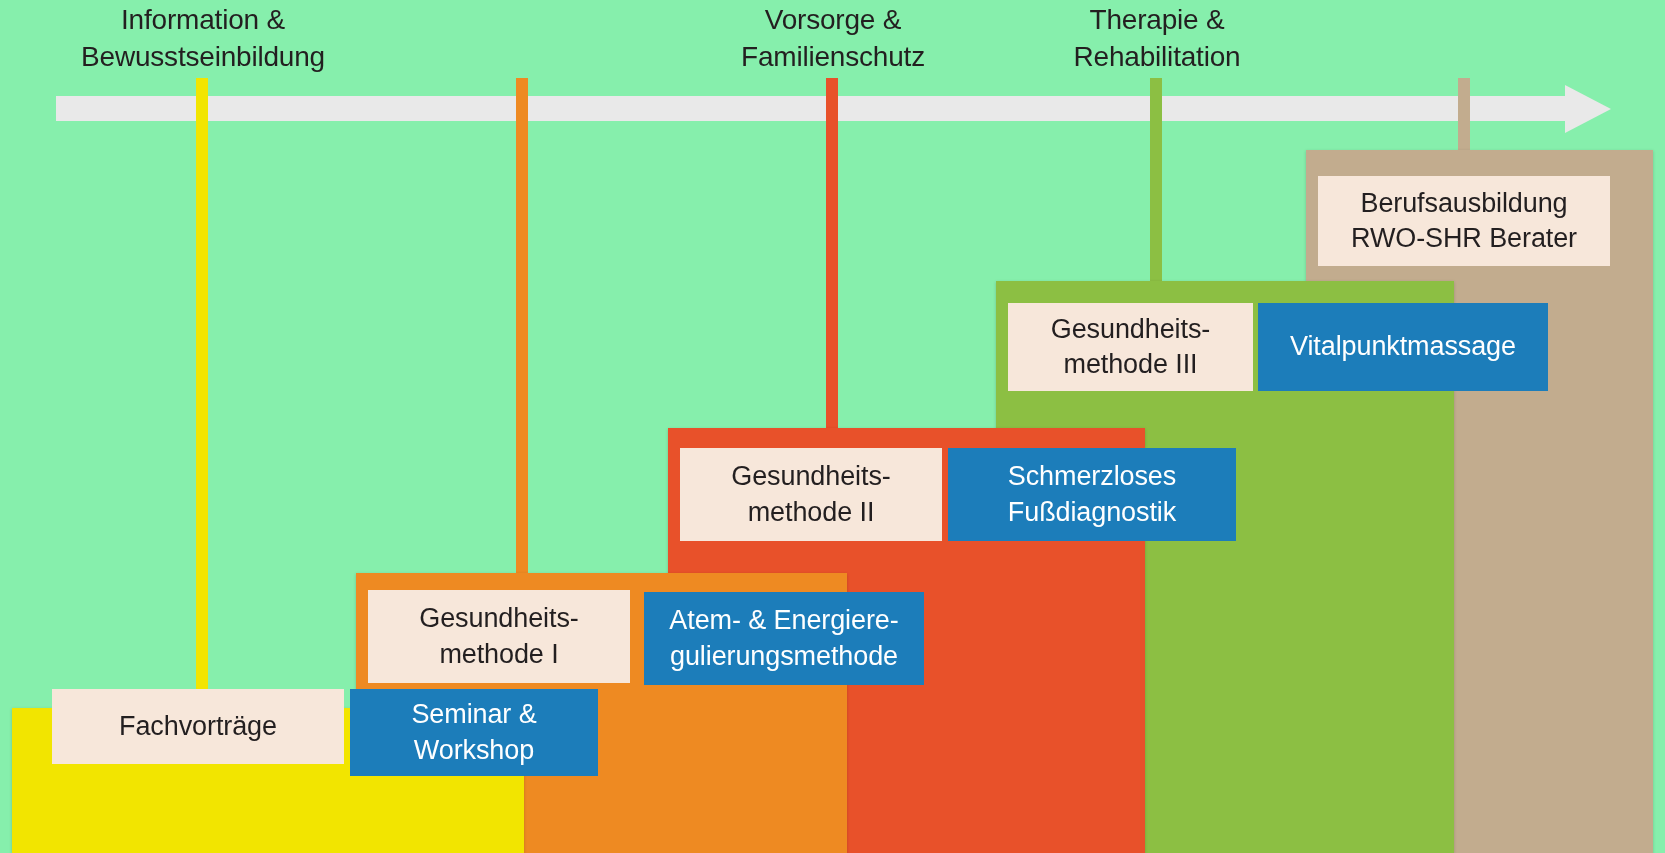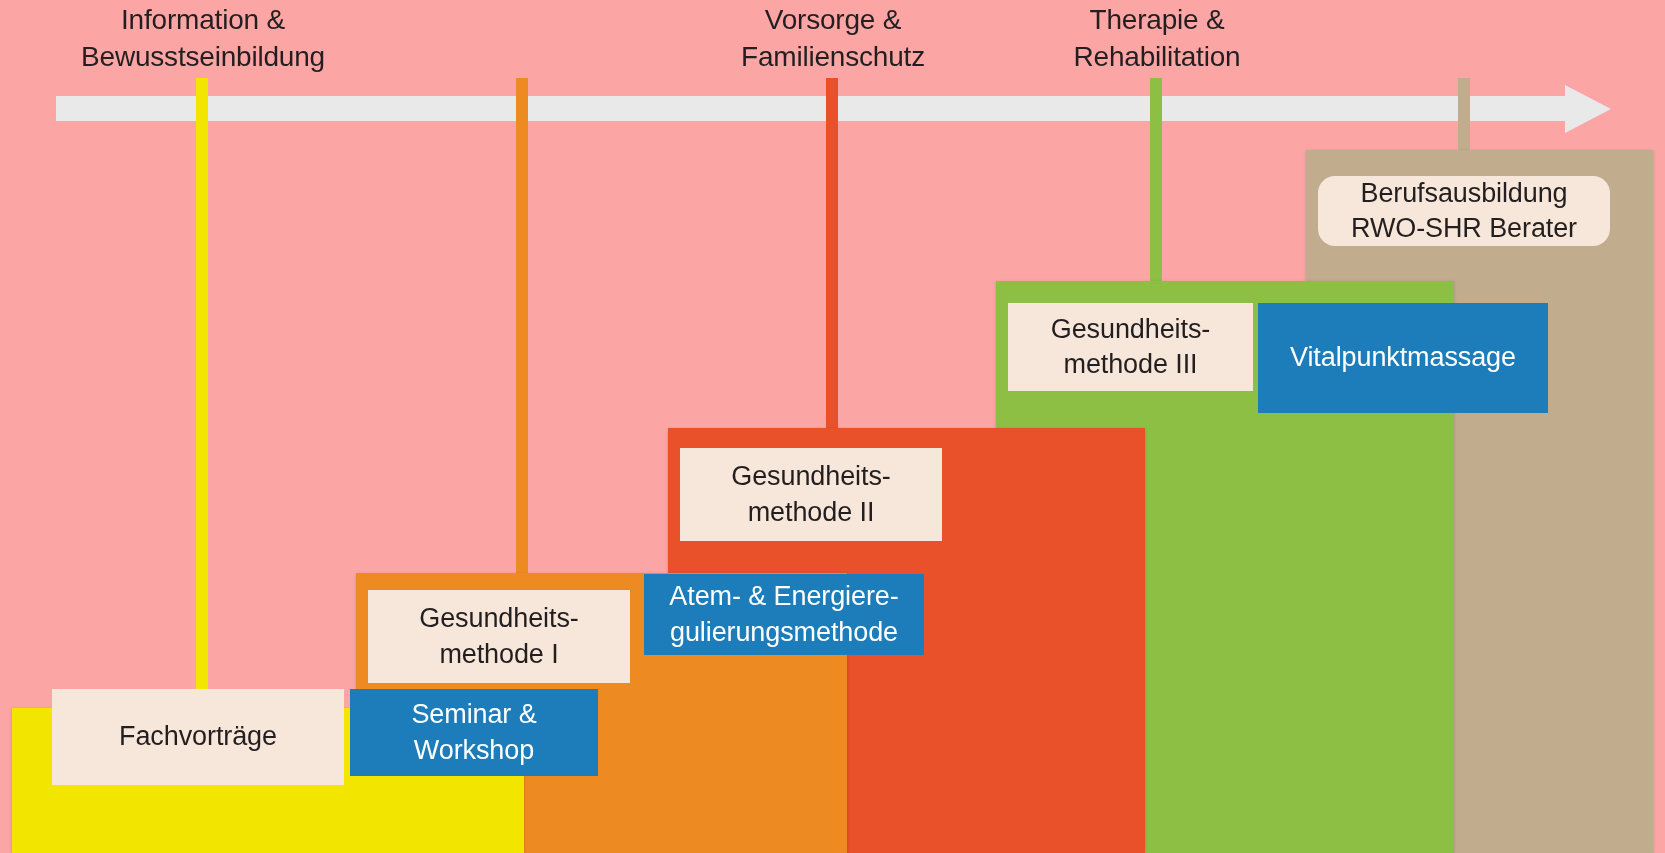--- a/index.html
+++ b/index.html
@@ -7,21 +7,21 @@
     padding: 0;
     background: #ffffff;
   }
   body {
     font-family: "Liberation Sans", sans-serif;
   }
   #stage {
     position: relative;
     width: 1665px;
     height: 853px;
-    background: #fca5a5;
+    background: #86efac;
     overflow: hidden;
   }
 
   
   .stage-label {
     position: absolute;
     text-align: center;
     font-size: 28px;
     line-height: 1.32;
     color: #231f20;
@@ -115,35 +115,37 @@
   <div class="step-block" style="left:1306px; top:150px; width:347px; height:703px; background:#c2ac8e;"></div>
 
   <div class="step-block" style="left:996px; top:281px; width:458px; height:572px; background:#8cbf43;"></div>
 
   <div class="step-block" style="left:668px; top:428px; width:477px; height:425px; background:#e8512a;"></div>
 
   <div class="step-block" style="left:356px; top:573px; width:491px; height:280px; background:#ee8a22;"></div>
 
   <div class="step-block" style="left:12px; top:708px; width:512px; height:145px; background:#f2e500;"></div>
 
-  <div class="card cream" style="left:1318px; top:176px; width:292px; height:70px;border-radius:17px;">Berufsausbildung
+  <div class="card cream" style="left:1318px; top:176px; width:292px; height:90px;">Berufsausbildung
 RWO-SHR Berater</div>
 
   <div class="card cream" style="left:1008px; top:303px; width:245px; height:88px;">Gesundheits-
 methode III</div>
 
-  <div class="card blue" style="left:1258px; top:303px; width:290px; height:110px;">Vitalpunktmassage</div>
+  <div class="card blue" style="left:1258px; top:303px; width:290px; height:88px;">Vitalpunktmassage</div>
 
   <div class="card cream" style="left:680px; top:448px; width:262px; height:93px;">Gesundheits-
 methode II</div>
 
+  <div class="card blue" style="left:948px; top:448px; width:288px; height:93px;">Schmerzloses
+Fußdiagnostik</div>
 
   <div class="card cream" style="left:368px; top:590px; width:262px; height:93px;">Gesundheits-
 methode I</div>
 
-  <div class="card blue" style="left:644px; top:574px; width:280px; height:81px;">Atem- &amp; Energiere-
+  <div class="card blue" style="left:644px; top:592px; width:280px; height:93px;">Atem- &amp; Energiere-
 gulierungsmethode</div>
 
-  <div class="card cream" style="left:52px; top:689px; width:292px; height:96px;">Fachvorträge</div>
+  <div class="card cream" style="left:52px; top:689px; width:292px; height:75px;">Fachvorträge</div>
 
   <div class="card blue" style="left:350px; top:689px; width:248px; height:87px;">Seminar &amp; Workshop</div>
 
 </div>
 
 </body></html>

